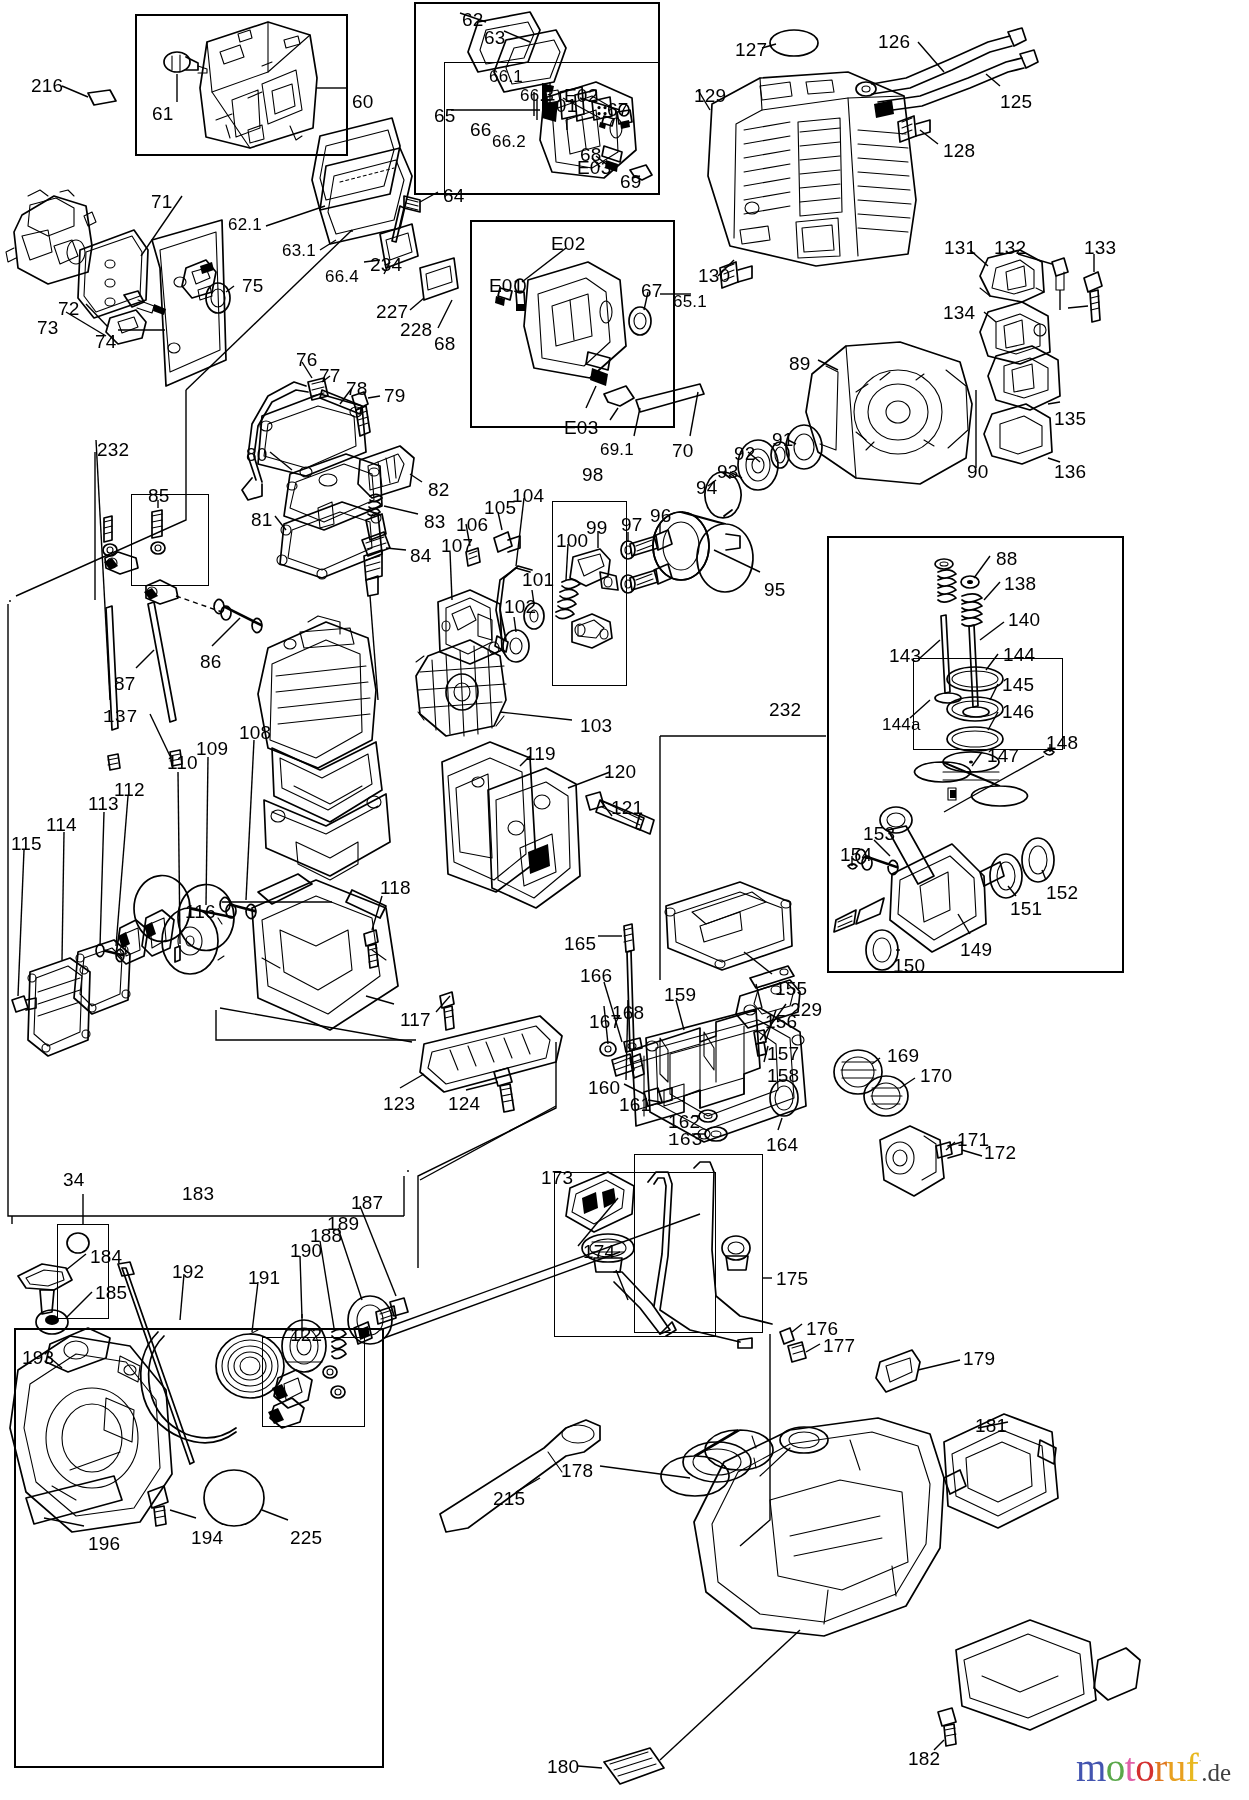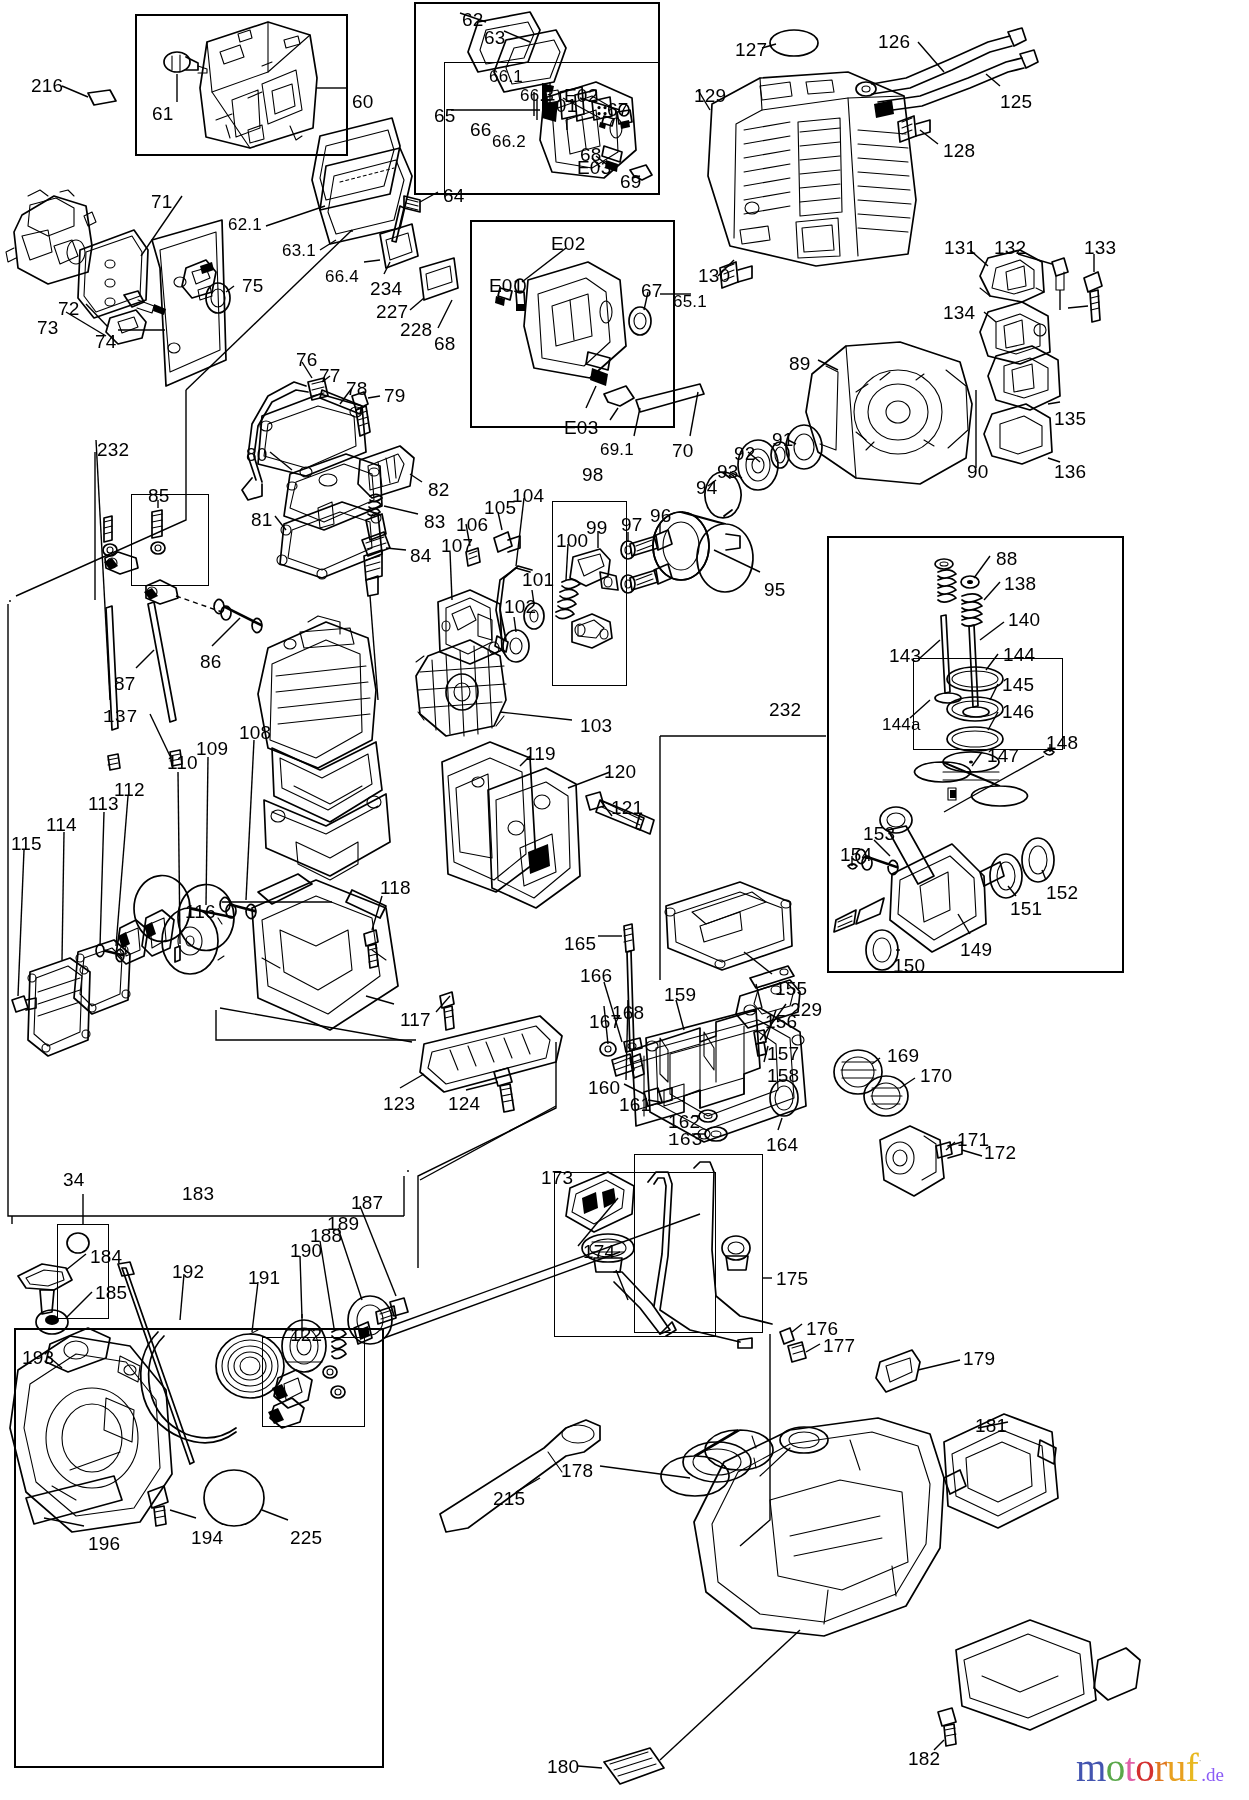--- a/index.html
+++ b/index.html
@@ -50,21 +50,21 @@
   
   #wm{
     position:absolute;
     left:1076px;top:1748px;
     font-family:"Liberation Serif",serif;
     font-size:39px;
     line-height:1;
     letter-spacing:-0.5px;
     white-space:nowrap;
   }
-  #wm .suffix{font-size:19px;color:#8b5cf6;letter-spacing:0;}
+  #wm .suffix{font-size:25px;color:#404040;letter-spacing:0;}
   #wm .dot{font-size:11px;vertical-align:super;}
 </style>
 </head>
 <body>
 
 <div id="sheet">
 
   <svg id="art" viewBox="0 0 1249 1800">
 
     <g>
@@ -1075,21 +1075,21 @@
       <div class="lbl" style="left: 441px; top: 536px;">107</div>
       <div class="lbl" style="left: 151px; top: 192px;">71</div>
       <div class="lbl" style="left: 58px; top: 299px;">72</div>
       <div class="lbl" style="left: 37px; top: 318px;">73</div>
       <div class="lbl" style="left: 95px; top: 332px;">74</div>
       <div class="lbl" style="left: 242px; top: 276px;">75</div>
       <div class="lbl sm" style="left: 228px; top: 216px;">62.1</div>
       <div class="lbl sm" style="left: 282px; top: 242px;">63.1</div>
       <div class="lbl" style="left: 443px; top: 186px;">64</div>
       <div class="lbl sm" style="left: 325px; top: 268px;">66.4</div>
-      <div class="lbl" style="left: 370px; top: 255px; margin-top: 24px;">234</div>
+      <div class="lbl" style="left: 370px; top: 255px;">234</div>
       <div class="lbl" style="left: 376px; top: 302px;">227</div>
       <div class="lbl" style="left: 400px; top: 320px;">228</div>
       <div class="lbl" style="left: 434px; top: 334px;">68</div>
       <div class="lbl" style="left: 489px; top: 276px;">E01</div>
       <div class="lbl" style="left: 551px; top: 234px;">E02</div>
       <div class="lbl" style="left: 564px; top: 418px;">E03</div>
       <div class="lbl" style="left: 641px; top: 281px;">67</div>
       <div class="lbl sm" style="left: 673px; top: 293px;">65.1</div>
       <div class="lbl sm" style="left: 600px; top: 441px;">69.1</div>
       <div class="lbl" style="left: 672px; top: 441px;">70</div>

